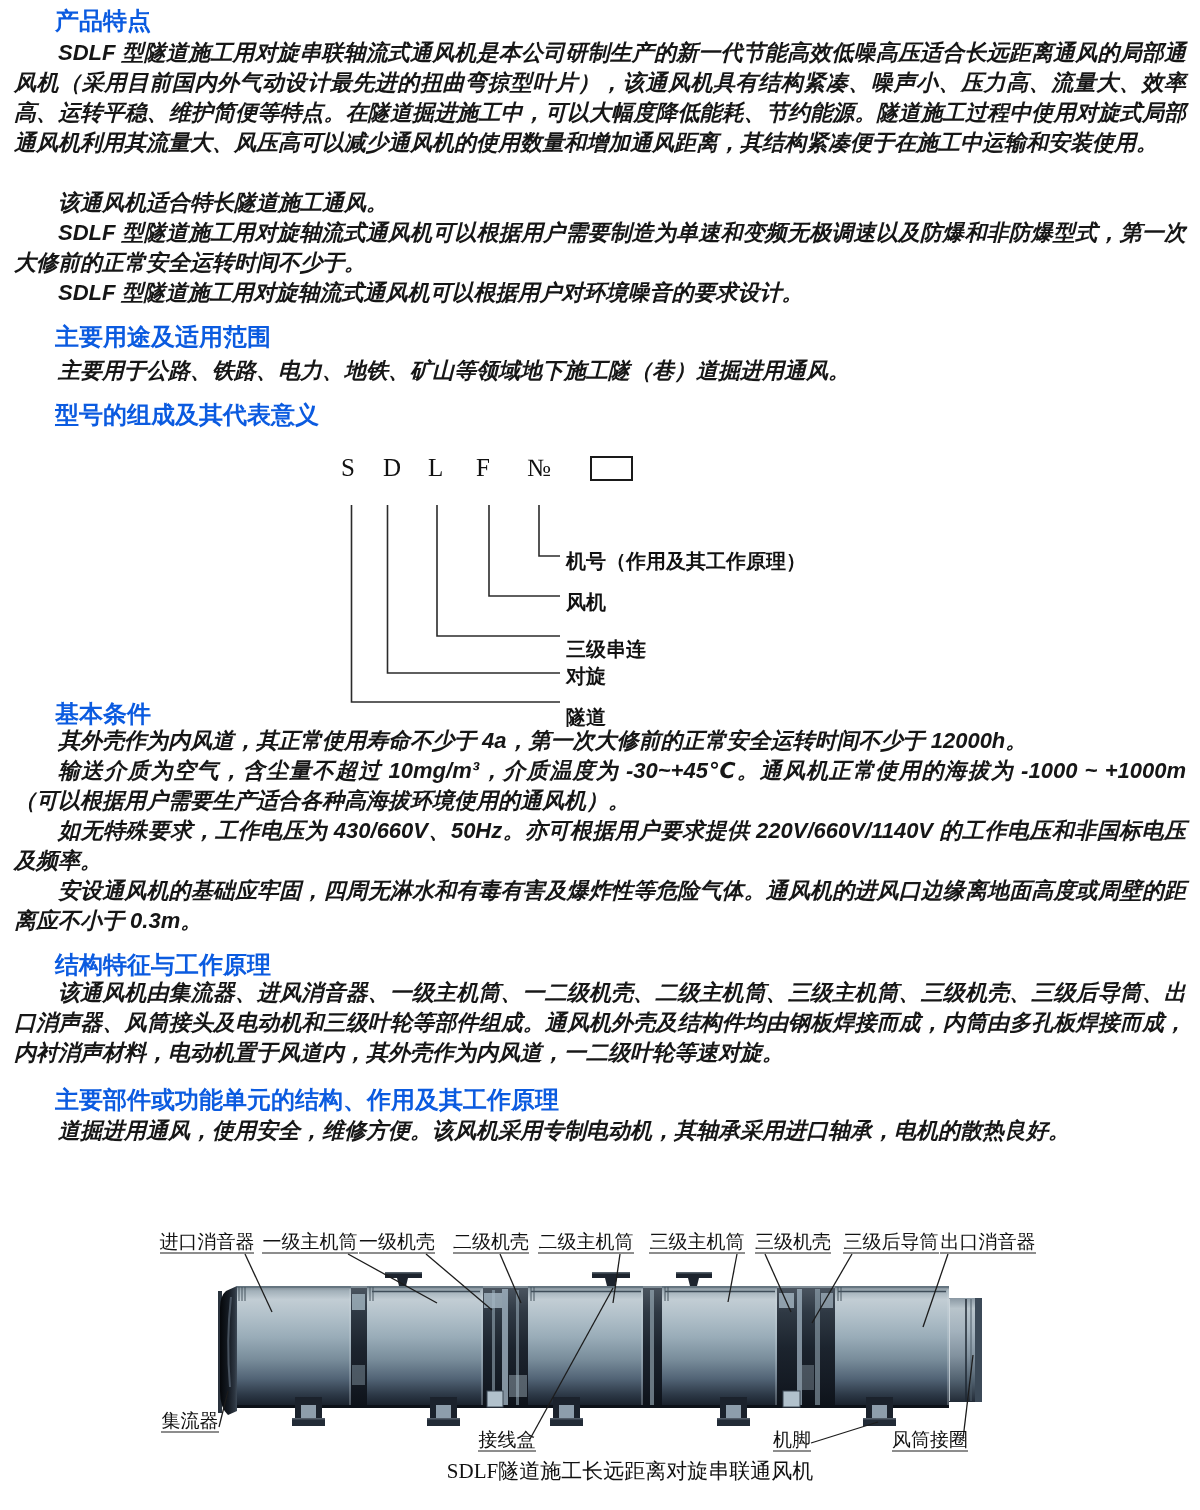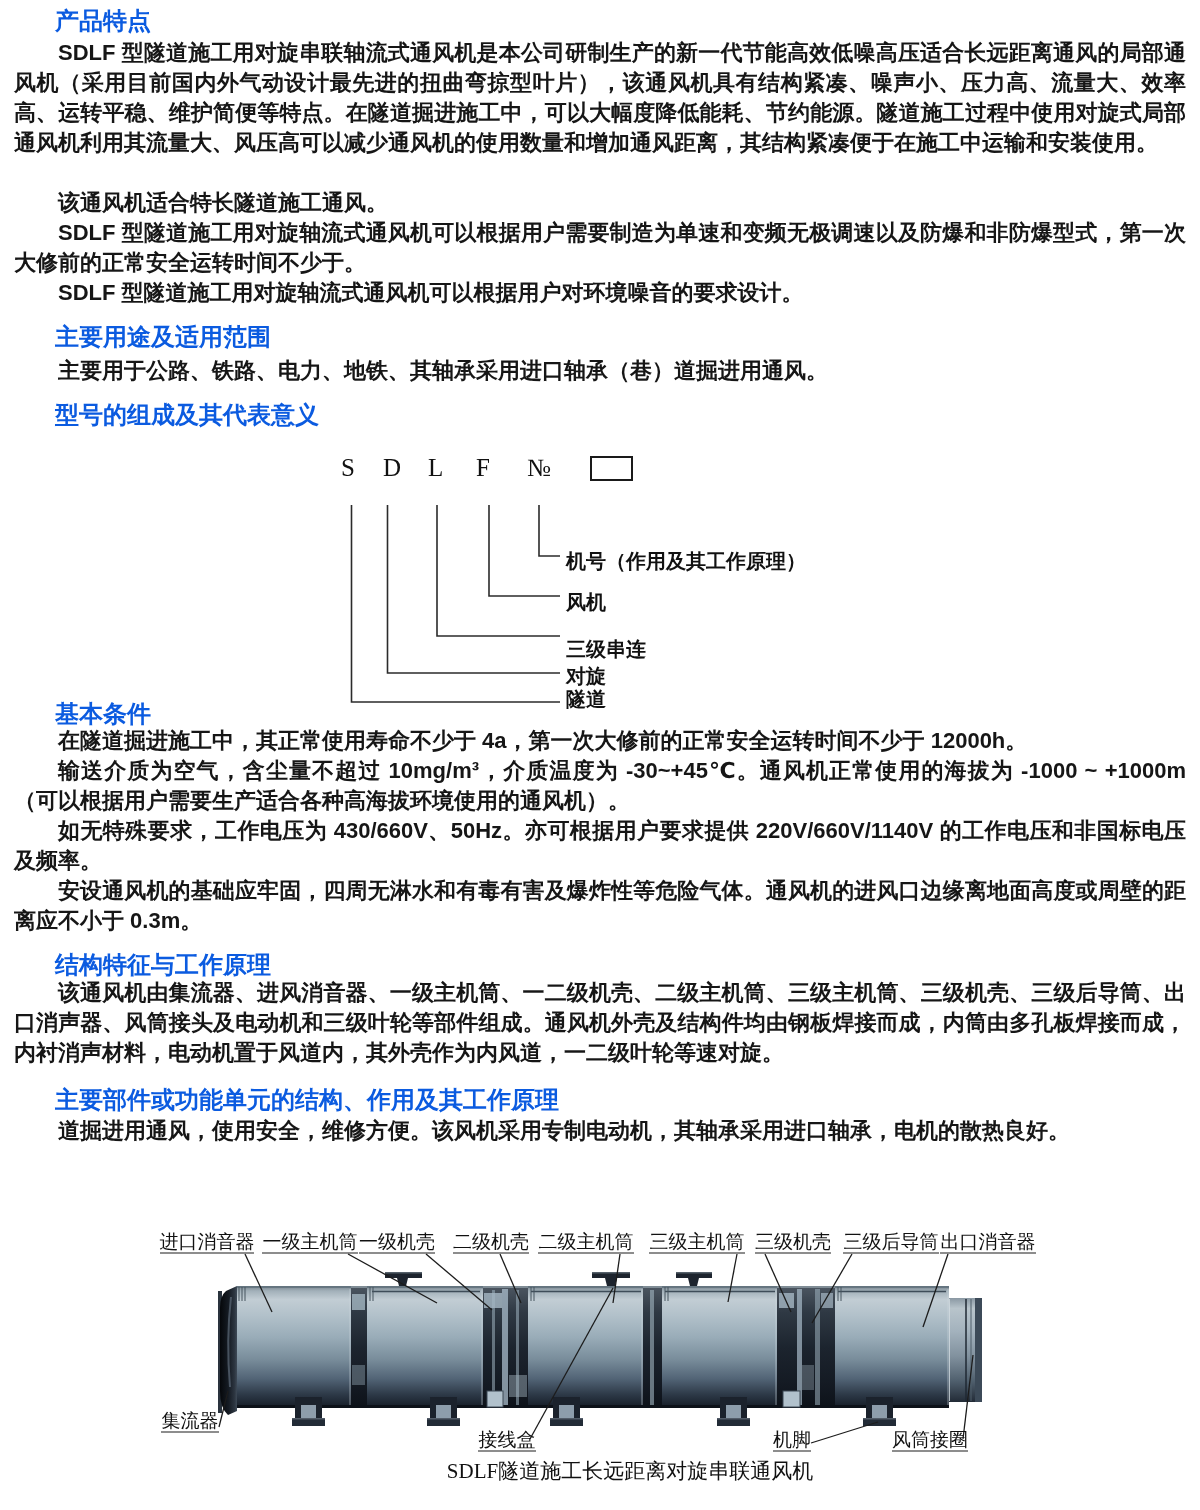--- a/index.html
+++ b/index.html
@@ -2,21 +2,21 @@
 <html><head>
 <meta charset="utf-8">
 <style>
   html,body{margin:0;padding:0;background:#ffffff;}
   body{width:1200px;height:1510px;position:relative;overflow:hidden;
        font-family:"Liberation Sans","DejaVu Sans",sans-serif;color:#141414;}
   .abs{position:absolute;left:14px;width:1172px;}
   .sec-heading{font-size:24px;line-height:26px;font-weight:bold;color:#0b5be0;
                padding-left:41px;margin:0;}
   .para{font-size:22px;line-height:30px;font-weight:600;text-align:justify;
-        text-indent:44px;margin:0;color:#161616;}
+        text-indent:44px;margin:0;color:#161616;font-style:italic;}
   
   #model-diagram{position:absolute;left:0;top:448px;width:1200px;height:272px;}
   .md-letter{position:absolute;top:6px;font-family:"Liberation Serif","DejaVu Serif",serif;
              font-size:25px;font-weight:500;color:#111;}
   .md-box{position:absolute;left:590px;top:8px;width:39px;height:21px;border:2px solid #1a1a1a;}
   .md-label{position:absolute;left:566px;font-size:20px;font-weight:600;color:#111;white-space:nowrap;}
   #model-lines{position:absolute;left:0;top:0;}
   
   #fan-figure{position:absolute;left:130px;top:1215px;width:950px;height:300px;}
   .fig-text{font-family:"Liberation Serif","DejaVu Serif",serif;fill:#111;}
@@ -24,21 +24,21 @@
 </head>
 <body>
 
 <h2 class="abs sec-heading" style="top:8px">产品特点</h2>
 <p class="abs para" style="top:38px">SDLF 型隧道施工用对旋串联轴流式通风机是本公司研制生产的新一代节能高效低噪高压适合长远距离通风的局部通风机（采用目前国内外气动设计最先进的扭曲弯掠型叶片），该通风机具有结构紧凑、噪声小、压力高、流量大、效率高、运转平稳、维护简便等特点。在隧道掘进施工中，可以大幅度降低能耗、节约能源。隧道施工过程中使用对旋式局部通风机利用其流量大、风压高可以减少通风机的使用数量和增加通风距离，其结构紧凑便于在施工中运输和安装使用。</p>
 <p class="abs para" style="top:188px">该通风机适合特长隧道施工通风。</p>
 <p class="abs para" style="top:218px">SDLF 型隧道施工用对旋轴流式通风机可以根据用户需要制造为单速和变频无极调速以及防爆和非防爆型式，第一次大修前的正常安全运转时间不少于。</p>
 <p class="abs para" style="top:278px">SDLF 型隧道施工用对旋轴流式通风机可以根据用户对环境噪音的要求设计。</p>
 
 <h2 class="abs sec-heading" style="top:324px">主要用途及适用范围</h2>
-<p class="abs para" style="top:356px">主要用于公路、铁路、电力、地铁、其轴承采用进口轴承（巷）道掘进用通风。</p>
+<p class="abs para" style="top:356px">主要用于公路、铁路、电力、地铁、矿山等领域地下施工隧（巷）道掘进用通风。</p>
 
 <h2 class="abs sec-heading" style="top:402px">型号的组成及其代表意义</h2>
 
 <div id="model-diagram">
   <svg id="model-lines" width="1200" height="272" viewBox="0 0 1200 272">
     <g stroke="#2b2b2b" stroke-width="1.6" fill="none">
       <polyline points="351.5,57 351.5,254 560,254"></polyline>
       <polyline points="387.5,57 387.5,225 560,225"></polyline>
       <polyline points="437,57 437,188 560,188"></polyline>
       <polyline points="489,57 489,148 560,148"></polyline>
@@ -48,25 +48,25 @@
   <span class="md-letter" style="left:341px">S</span>
   <span class="md-letter" style="left:383px">D</span>
   <span class="md-letter" style="left:428px">L</span>
   <span class="md-letter" style="left:476px">F</span>
   <span class="md-letter" style="left:527px">№</span>
   <span class="md-box"></span>
   <span class="md-label" style="top:100px">机号（作用及其工作原理）</span>
   <span class="md-label" style="top:141px">风机</span>
   <span class="md-label" style="top:188px">三级串连</span>
   <span class="md-label" style="top:215px">对旋</span>
-  <span class="md-label" style="top:238px">隧道</span>
+  <span class="md-label" style="top:256px">隧道</span>
 </div>
 
 <h2 class="abs sec-heading" style="top:701px">基本条件</h2>
-<p class="abs para" style="top:726px">在隧道掘进施工中，其正常使用寿命不少于 4a，第一次大修前的正常安全运转时间不少于 12000h。</p>
+<p class="abs para" style="top:726px">其外壳作为内风道，其正常使用寿命不少于 4a，第一次大修前的正常安全运转时间不少于 12000h。</p>
 <p class="abs para" style="top:756px">输送介质为空气，含尘量不超过 10mg/m³，介质温度为 -30~+45℃。通风机正常使用的海拔为 -1000 ~ +1000m（可以根据用户需要生产适合各种高海拔环境使用的通风机）。</p>
 <p class="abs para" style="top:816px">如无特殊要求，工作电压为 430/660V、50Hz。亦可根据用户要求提供 220V/660V/1140V 的工作电压和非国标电压及频率。</p>
 <p class="abs para" style="top:876px">安设通风机的基础应牢固，四周无淋水和有毒有害及爆炸性等危险气体。通风机的进风口边缘离地面高度或周壁的距离应不小于 0.3m。</p>
 
 <h2 class="abs sec-heading" style="top:952px">结构特征与工作原理</h2>
 <p class="abs para" style="top:978px">该通风机由集流器、进风消音器、一级主机筒、一二级机壳、二级主机筒、三级主机筒、三级机壳、三级后导筒、出口消声器、风筒接头及电动机和三级叶轮等部件组成。通风机外壳及结构件均由钢板焊接而成，内筒由多孔板焊接而成，内衬消声材料，电动机置于风道内，其外壳作为内风道，一二级叶轮等速对旋。</p>
 
 <h2 class="abs sec-heading" style="top:1087px">主要部件或功能单元的结构、作用及其工作原理</h2>
 <p class="abs para" style="top:1116px">道掘进用通风，使用安全，维修方便。该风机采用专制电动机，其轴承采用进口轴承，电机的散热良好。</p>
 

